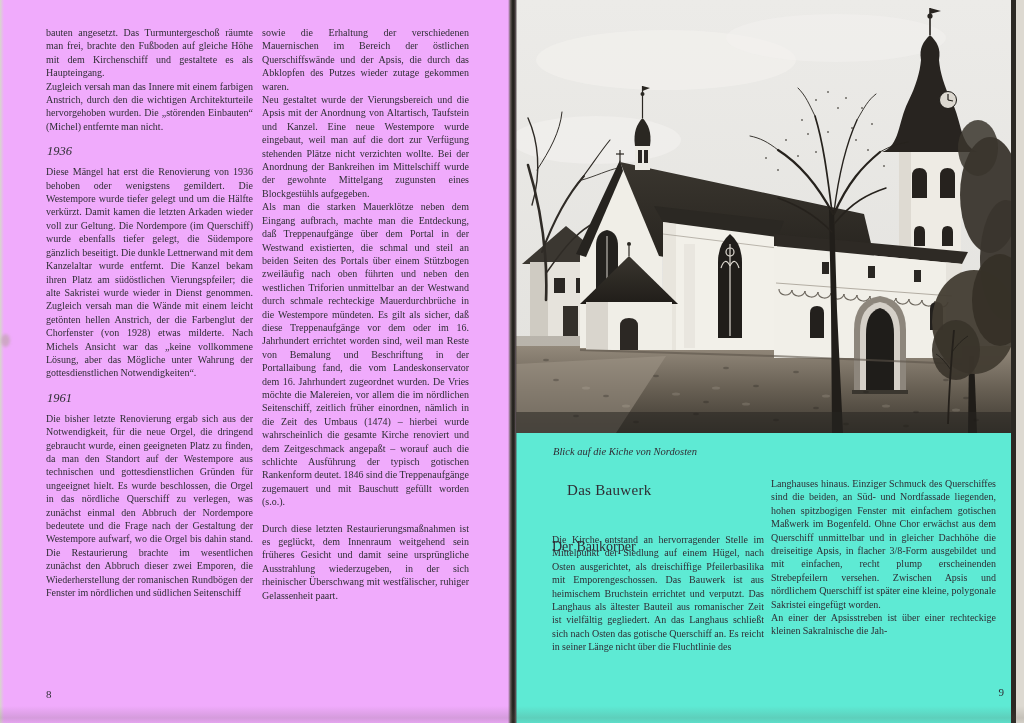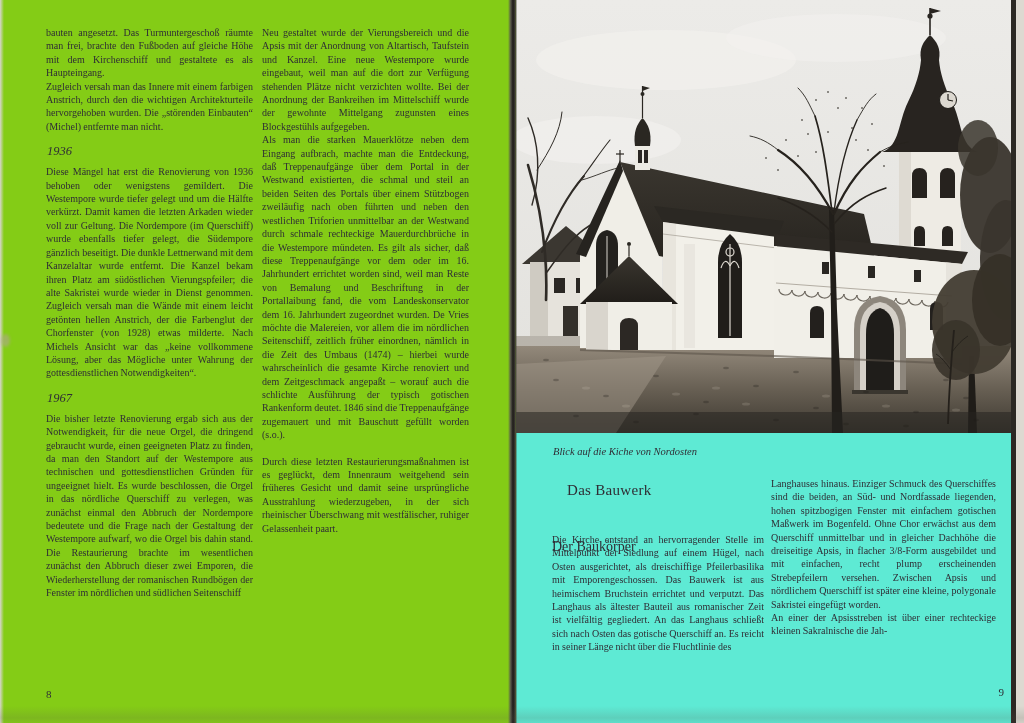--- a/index.html
+++ b/index.html
@@ -3,21 +3,21 @@
 <meta charset="utf-8">
 <style>
   html,body{margin:0;padding:0;}
   body{
     width:1024px;height:723px;position:relative;overflow:hidden;
     background:#edebe4;
     font-family:"Liberation Serif", serif;
     color:#2f2e35;
   }
   .page{position:absolute;top:0;height:723px;}
-  .page-left{left:0;width:513px;background:#84cc16;padding-left:32px;}
+  .page-left{left:0;width:513px;background:#f0abfc;padding-left:32px;}
   .page-right{left:516px;width:508px;background:#5eead4;}
   .col{position:absolute;text-align:justify;}
   .col p,.rcol p{
     margin:0;font-size:10px;line-height:13.4px;letter-spacing:0px;word-spacing:-0.2px;
     -webkit-hyphens:auto;hyphens:auto;text-align:justify;
   }
   .col-a{left:46px;top:26px;width:207px;}
   .col-b{left:262px;top:26px;width:207px;}
   .year{font-style:italic;font-weight:400;font-size:12.5px;margin:11px 0 6px 1px;}
   .gap-top{margin-top:13px !important;}
@@ -46,24 +46,25 @@
 <body>
 
 <div>
 
   <div class="page page-left">
     <div class="col col-a">
       <p>bauten angesetzt. Das Turmuntergeschoß räumte man frei, brachte den Fußboden auf gleiche Höhe mit dem Kirchenschiff und gestaltete es als Haupteingang.</p>
       <p>Zugleich versah man das Innere mit einem farbigen Anstrich, durch den die wichtigen Architekturteile hervorgehoben wurden. Die „störenden Einbauten“ (Michel) entfernte man nicht.</p>
       <h3 class="year">1936</h3>
       <p>Diese Mängel hat erst die Renovierung von 1936 behoben oder wenigstens gemildert. Die Westempore wurde tiefer gelegt und um die Hälfte verkürzt. Damit kamen die letzten Arkaden wieder voll zur Geltung. Die Nordempore (im Querschiff) wurde ebenfalls tiefer gelegt, die Südempore gänzlich beseitigt. Die dunkle Lettnerwand mit dem Kanzelaltar wurde entfernt. Die Kanzel bekam ihren Platz am südöstlichen Vierungspfeiler; die alte Sakristei wurde wieder in Dienst genommen. Zugleich versah man die Wände mit einem leicht getönten hellen Anstrich, der die Farbenglut der Chorfenster (von 1928) etwas milderte. Nach Michels Ansicht war das „keine vollkommene Lösung, aber das Mögliche unter Wahrung der gottesdienstlichen Notwendigkeiten“.</p>
-      <h3 class="year">1967</h3>
+      <h3 class="year">1961</h3>
       <p>Die bisher letzte Renovierung ergab sich aus der Notwendigkeit, für die neue Orgel, die dringend gebraucht wurde, einen geeigneten Platz zu finden, da man den Standort auf der Westempore aus technischen und gottesdienstlichen Gründen für ungeeignet hielt. Es wurde beschlossen, die Orgel in das nördliche Querschiff zu verlegen, was zunächst einmal den Abbruch der Nordempore bedeutete und die Frage nach der Gestaltung der Westempore aufwarf, wo die Orgel bis dahin stand. Die Restaurierung brachte im wesentlichen zunächst den Abbruch dieser zwei Emporen, die Wiederherstellung der romanischen Rundbögen der Fenster im nördlichen und südlichen Seitenschiff</p>
     </div>
     <div class="col col-b">
+      <p>sowie die Erhaltung der verschiedenen Mauernischen im Bereich der östlichen Querschiffswände und der Apsis, die durch das Abklopfen des Putzes wieder zutage gekommen waren.</p>
       <p>Neu gestaltet wurde der Vierungsbereich und die Apsis mit der Anordnung von Altartisch, Taufstein und Kanzel. Eine neue Westempore wurde eingebaut, weil man auf die dort zur Verfügung stehenden Plätze nicht verzichten wollte. Bei der Anordnung der Bankreihen im Mittelschiff wurde der gewohnte Mittelgang zugunsten eines Blockgestühls aufgegeben.</p>
       <p>Als man die starken Mauerklötze neben dem Eingang aufbrach, machte man die Entdeckung, daß Treppenaufgänge über dem Portal in der Westwand existierten, die schmal und steil an beiden Seiten des Portals über einem Stützbogen zweiläufig nach oben führten und neben den westlichen Triforien unmittelbar an der Westwand durch schmale rechteckige Mauerdurchbrüche in die Westempore mündeten. Es gilt als sicher, daß diese Treppenaufgänge vor dem oder im 16. Jahrhundert errichtet worden sind, weil man Reste von Bemalung und Beschriftung in der Portallaibung fand, die vom Landeskonservator dem 16. Jahrhundert zugeordnet wurden. De Vries möchte die Malereien, vor allem die im nördlichen Seitenschiff, zeitlich früher einordnen, nämlich in die Zeit des Umbaus (1474) – hierbei wurde wahrscheinlich die gesamte Kirche renoviert und dem Zeitgeschmack angepaßt – worauf auch die schlichte Ausführung der typisch gotischen Rankenform deutet. 1846 sind die Treppenaufgänge zugemauert und mit Bauschutt gefüllt worden (s.o.).</p>
       <p class="gap-top">Durch diese letzten Restaurierungsmaßnahmen ist es geglückt, dem Innenraum weitgehend sein früheres Gesicht und damit seine ursprüngliche Ausstrahlung wiederzugeben, in der sich rheinischer Überschwang mit westfälischer, ruhiger Gelassenheit paart.</p>
     </div>
     <div class="pagenum pagenum-left">8</div>
   </div>
 
   <div class="page page-right">
 
     <svg class="photo" viewBox="0 0 498 433" preserveAspectRatio="none" role="img">

